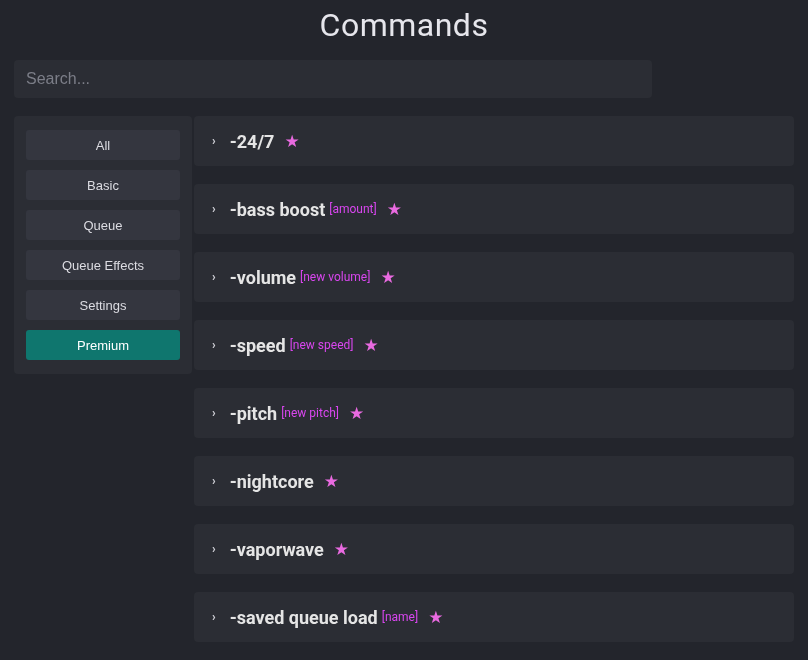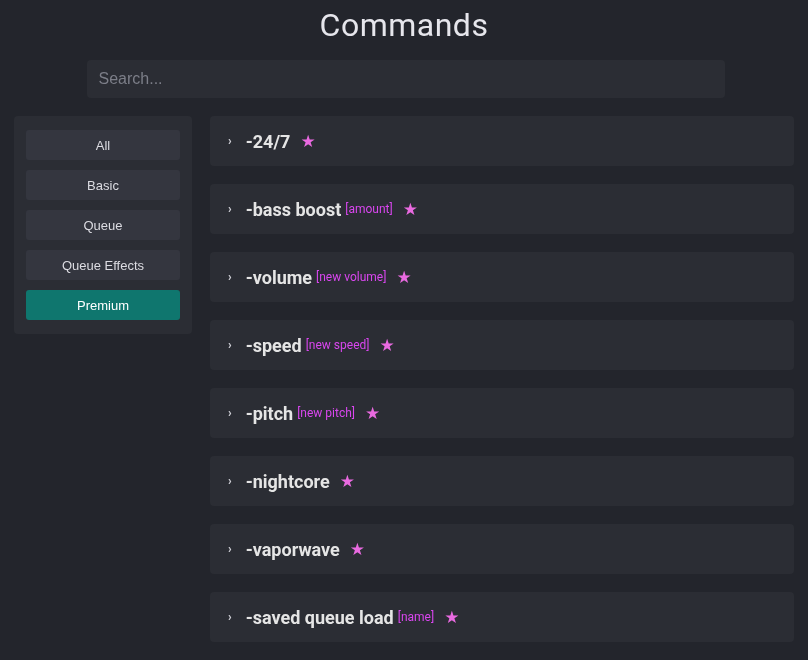--- a/index.html
+++ b/index.html
@@ -16,39 +16,38 @@
       padding: 6px 0 16px 0;
     }
     .title {
       color: #e6e6ec;
       font-size: 32px;
       font-weight: 400;
       letter-spacing: 0.5px;
     }
     .search-wrap {
       display: flex;
-      justify-content: center;
-      padding: 0 0 18px 3px;
+      padding: 0 0 18px 14px;
     }
     .search {
       width: 638px;
       height: 38px;
       background: #2b2d34;
       border: none;
       border-radius: 4px;
       padding: 0 12px;
       color: #d6d6dc;
       font-size: 16px;
       outline: none;
     }
     .search::placeholder { color: #7c7e88; }
 
     .content {
       display: flex;
-      gap: 18px;
+      gap: 2px;
       padding: 0 14px;
     }
 
     .sidebar {
       width: 178px;
       background: #2b2d34;
       border-radius: 4px;
       padding: 14px 12px;
       height: fit-content;
     }
@@ -120,20 +119,21 @@
 <div class="search-wrap">
   <input class="search" type="text" placeholder="Search..." style="">
 </div>
 
 <div class="content">
   <div class="sidebar" id="sidebar">
       <button class="side-btn"><span>All</span></button>
       <button class="side-btn"><span>Basic</span></button>
       <button class="side-btn"><span>Queue</span></button>
       <button class="side-btn"><span>Queue Effects</span></button>
+      <button class="side-btn"><span>Settings</span></button>
       <button class="side-btn active"><span>Premium</span></button>
     </div>
   <div class="commands" id="commands">
       <div class="cmd">
         <span class="chev">›</span>
         <span class="cmd-name">-24/7</span>
         <span class="star">★</span>
       </div>
       <div class="cmd">
         <span class="chev">›</span>

